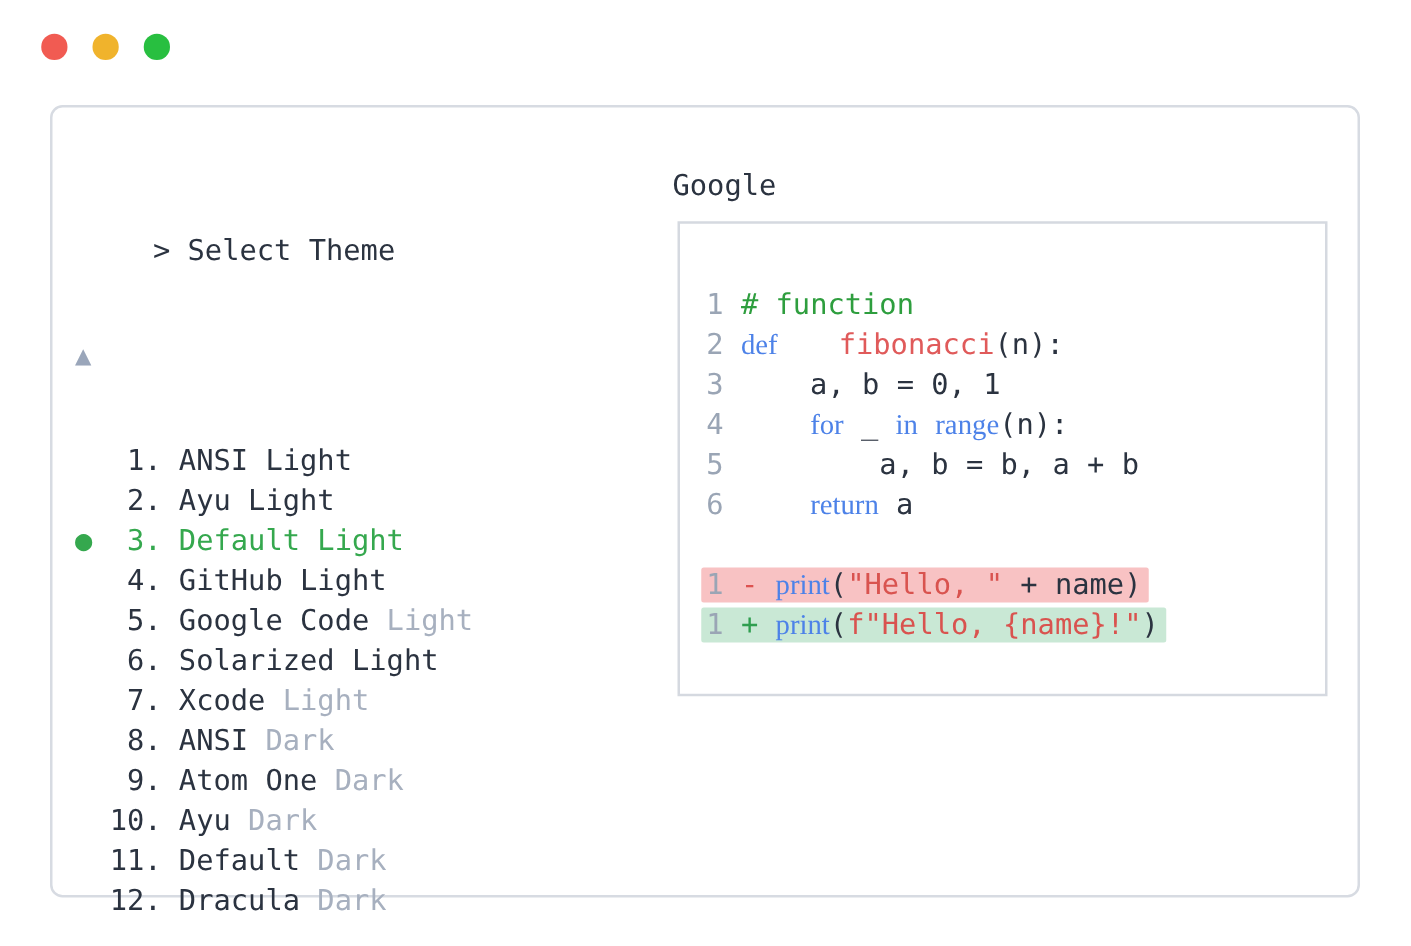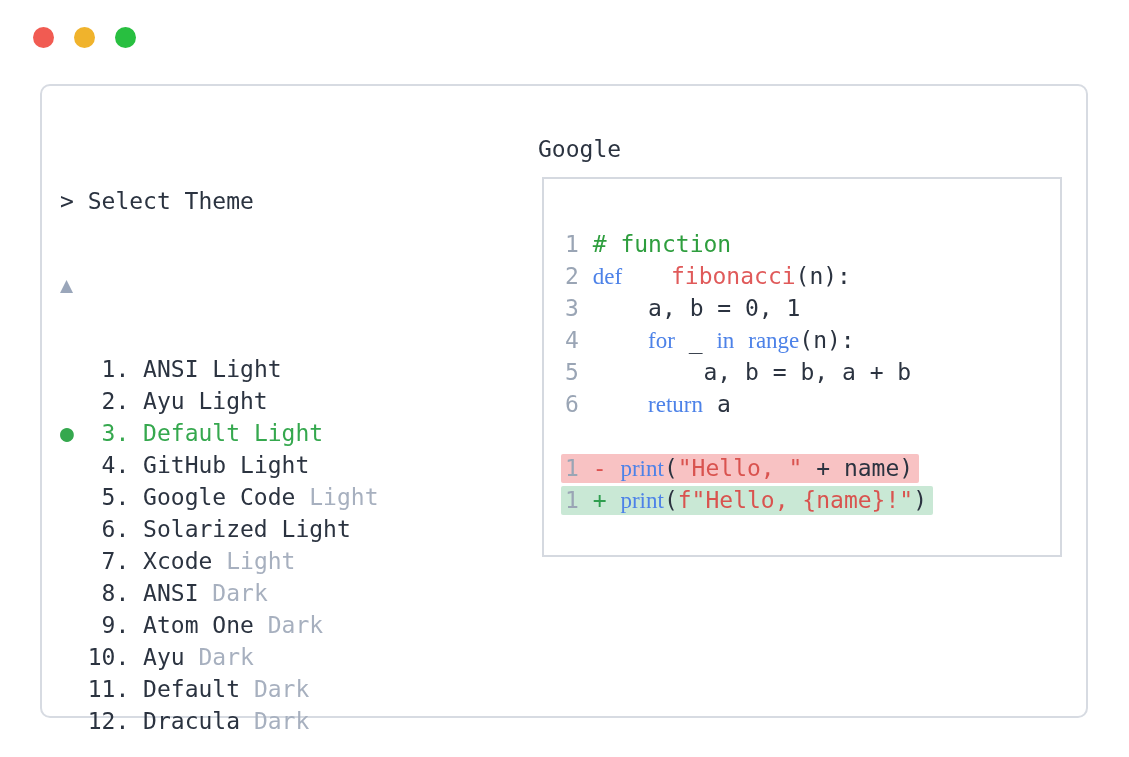--- a/index.html
+++ b/index.html
@@ -24,21 +24,21 @@
     position:absolute;left:40px;top:84px;width:1048px;height:634px;
     box-sizing:border-box;
     border:2px solid var(--panel-border,#d7dbe2);
     border-radius:10px;
     background:#ffffff;
   }
 
   
   .left-col{position:absolute;left:18px;top:47px;white-space:pre;}
   .row{height:32px;line-height:32px;}
-  .prompt{color:var(--dark-text,#2b3340);}
+  .prompt{color:var(--dark-text,#2b3340);text-align:center;}
   .tri{font-family:"DejaVu Sans","Liberation Sans",sans-serif;font-size:17px;}
   .tri.up{color:var(--scroll-up,#9aa6ba);}
   .theme-item{color:var(--dark-text,#2b3340);cursor:pointer;}
   .theme-item .bullet{color:var(--selected-green,#35a84e);}
   .theme-item .variant.muted{color:var(--muted-text,#a7b0bf);}
   .theme-item.selected .num,
   .theme-item.selected .name,
   .theme-item.selected .variant{color:var(--selected-green,#35a84e);}
 
   

